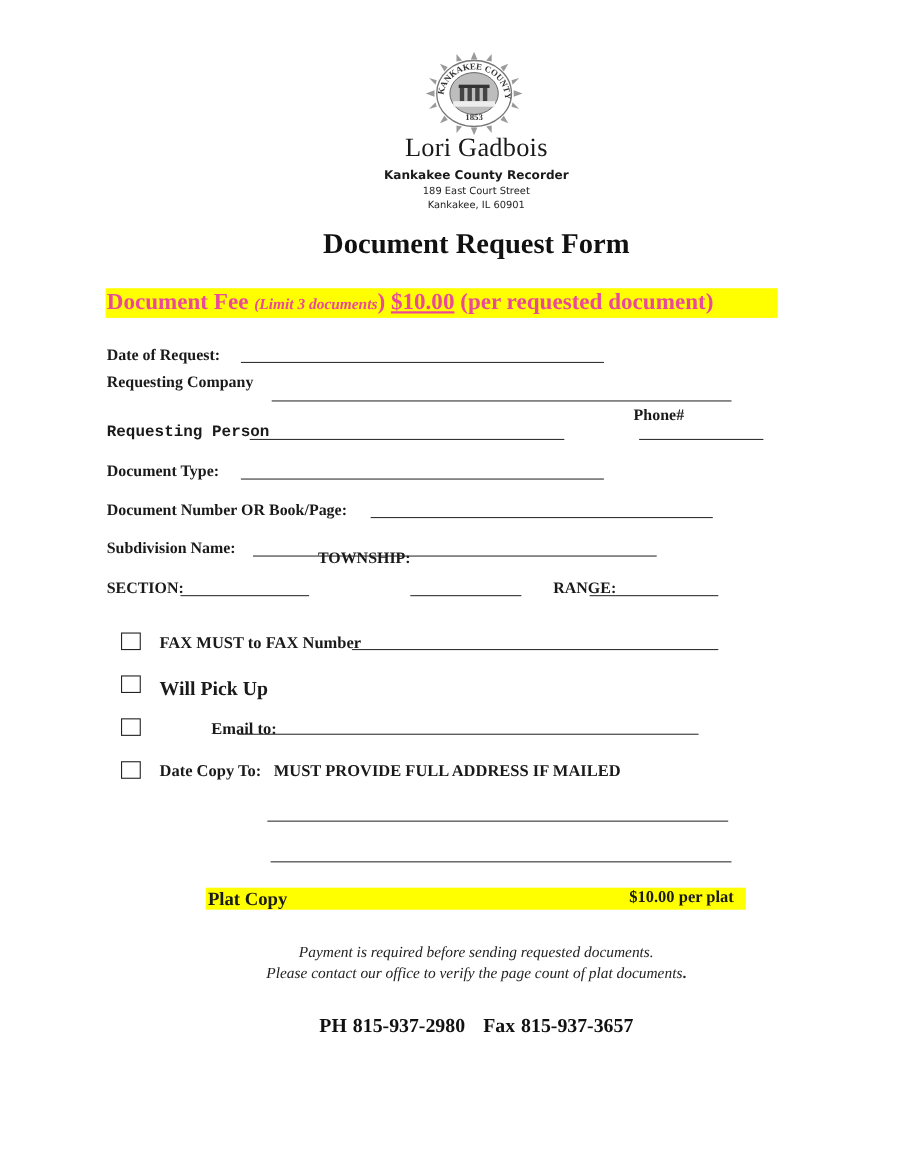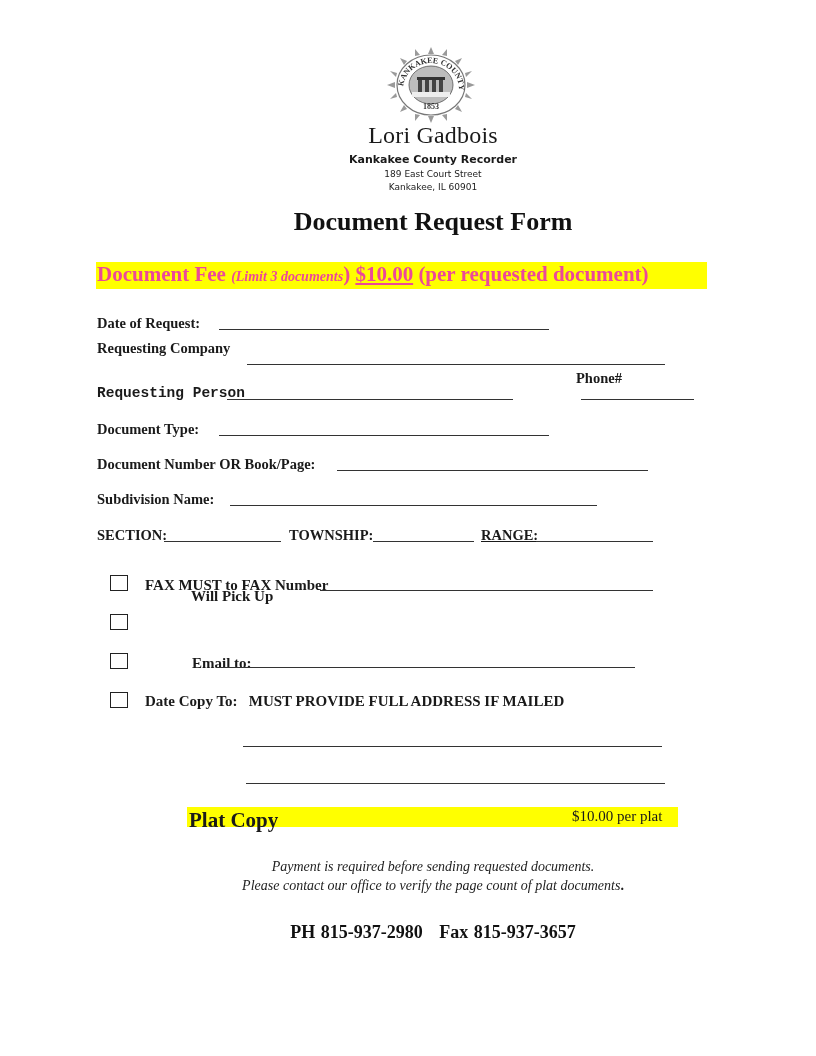--- a/index.html
+++ b/index.html
@@ -20,22 +20,22 @@
   .fee-text { left: 97px; top: 262px; font-size: 21px; font-weight: bold; white-space: nowrap; color: #ec4899; }
   .fee-text .small { font-size: 14px; font-style: italic; font-weight: bold; }
   .fee-text .amt { text-decoration: underline; }
 
   .lbl { font-size: 14.5px; font-weight: bold; white-space: nowrap; color: #1a1a1a; }
   .line { height: 1px; background: #333; }
 
   .cb { width: 18px; height: 16px; border: 1.3px solid #222; background: #fff; }
 
   .plat-bar { left: 187px; top: 807px; width: 491px; height: 20px; background: #ffff00; }
-  .plat-left { left: 189px; top: 808px; font-size: 21px; font-weight: bold; }
-  .plat-right { left: 572px; top: 808px; font-size: 15px; font-weight: normal; }
+  .plat-left { left: 189px; top: 808px; font-size: 17px; font-weight: bold; }
+  .plat-right { left: 572px; top: 808px; font-size: 15px; font-weight: bold; }
 
   .note { left: 0; width: 866px; text-align: center; font-size: 14px; font-style: italic; color: #222; }
   .contact { left: 0; width: 866px; top: 922px; text-align: center; font-size: 18px; font-weight: bold; color: #111; word-spacing: 1px; }
 </style>
 </head>
 <body>
 
 <svg class="abs seal" viewBox="0 0 88 76">
   <g fill="#9a9a9a">
 
@@ -103,31 +103,31 @@
 <div class="abs line" style="left:219px; top:435px; width:330px;"></div>
 
 <div class="abs lbl" style="left:97px; top:456px;">Document Number OR Book/Page:</div>
 <div class="abs line" style="left:337px; top:470px; width:311px;"></div>
 
 <div class="abs lbl" style="left:97px; top:491px;">Subdivision Name:</div>
 <div class="abs line" style="left:230px; top:505px; width:367px;"></div>
 
 <div class="abs lbl" style="left:97px; top:527px;">SECTION:</div>
 <div class="abs line" style="left:164px; top:541px; width:117px;"></div>
-<div class="abs lbl" style="left:289px; top:527px;">TOWNSHIP:</div>
+<div class="abs lbl" style="left:289px; top:500px;">TOWNSHIP:</div>
 <div class="abs line" style="left:373px; top:541px; width:101px;"></div>
-<div class="abs lbl" style="left:481px; top:527px;text-decoration:underline;">RANGE:</div>
+<div class="abs lbl" style="left:503px; top:527px;">RANGE:</div>
 <div class="abs line" style="left:536px; top:541px; width:117px;"></div>
 
 <div class="abs cb" style="left:110px; top:575px;"></div>
 <div class="abs lbl" style="left:145px; top:577px; font-size:15px;">FAX MUST to FAX Number</div>
 <div class="abs line" style="left:320px; top:590px; width:333px;"></div>
 
 <div class="abs cb" style="left:110px; top:614px;"></div>
-<div class="abs lbl" style="left:145px; top:588px; font-size:15px;margin-left:46px;">Will Pick Up</div>
+<div class="abs lbl" style="left:145px; top:616px; font-size:18px;">Will Pick Up</div>
 
 <div class="abs cb" style="left:110px; top:653px;"></div>
 <div class="abs lbl" style="left:145px; top:655px; font-size:15px;margin-left:47px;">Email to:</div>
 <div class="abs line" style="left:216px; top:667px; width:419px;"></div>
 
 <div class="abs cb" style="left:110px; top:692px;"></div>
 <div class="abs lbl" style="left:145px; top:693px; font-size:15px;">
   <span>Date Copy To:</span>&nbsp;&nbsp;
   <span>MUST PROVIDE FULL ADDRESS IF MAILED</span>
 </div>

